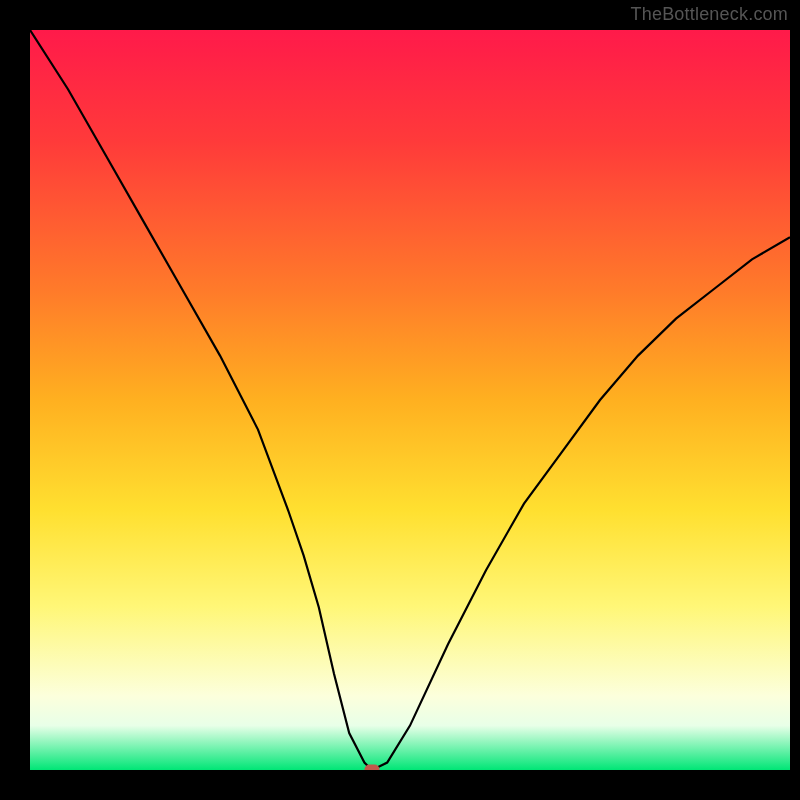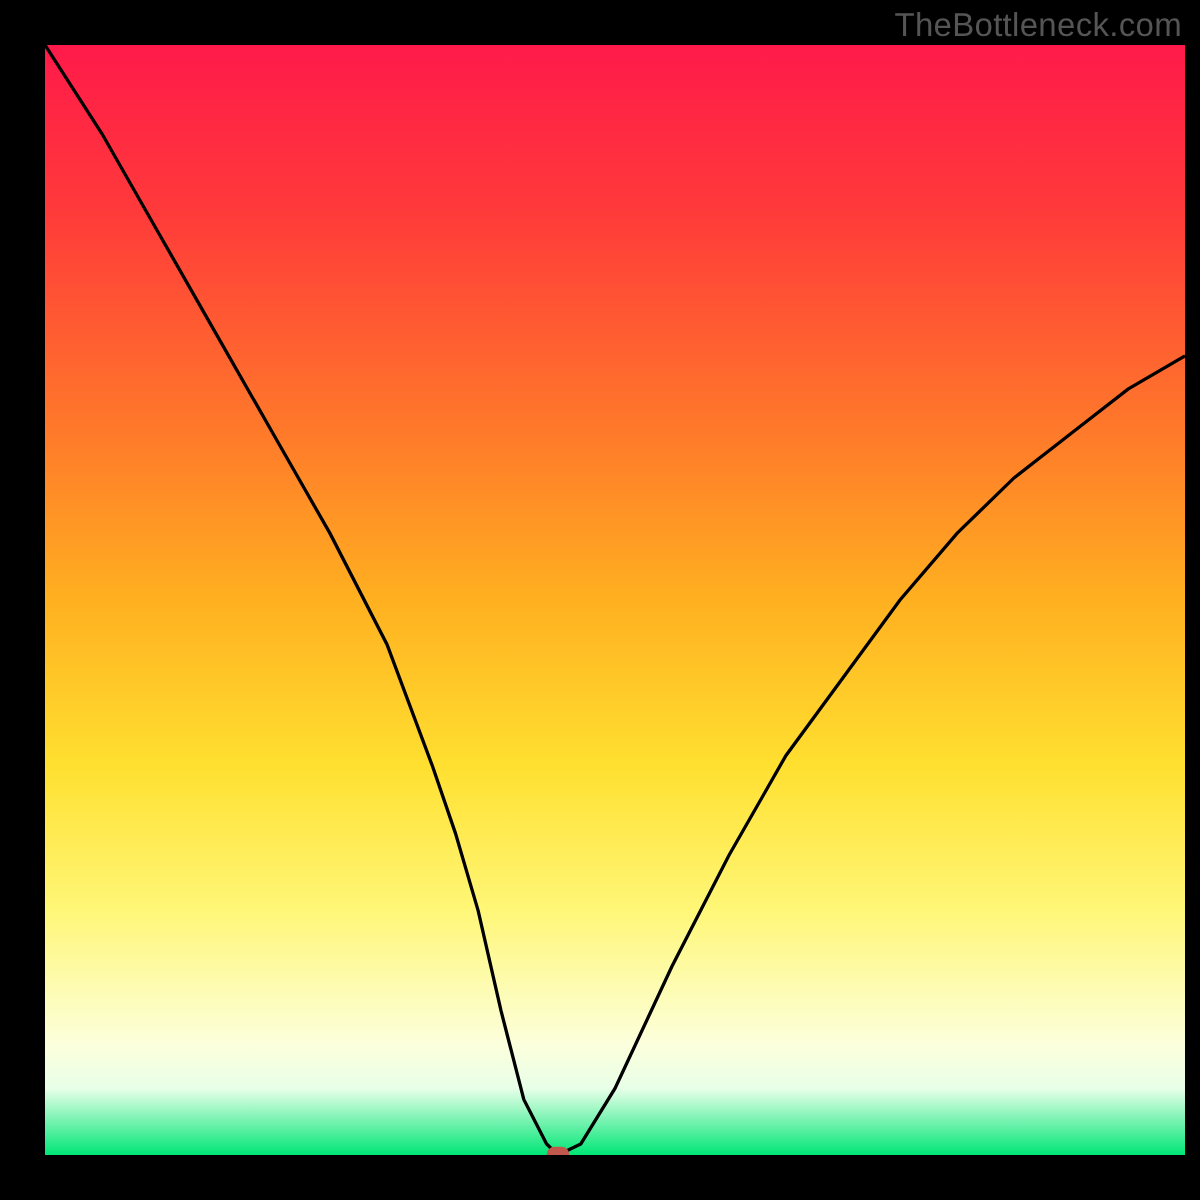--- a/index.html
+++ b/index.html
@@ -9,21 +9,21 @@
     height: 800px;
     background: #000;
     position: relative;
     font-family: Arial, sans-serif;
   }
   .watermark {
     position: absolute;
     top: 4px;
     right: 12px;
     color: #555;
-    font-size: 22px;
+    font-size: 18px;
     font-weight: 500;
     z-index: 10;
     letter-spacing: 0.2px;
   }
   .plot-area {
     position: absolute;
     left: 30px;
     top: 30px;
     width: 760px;
     height: 740px;

